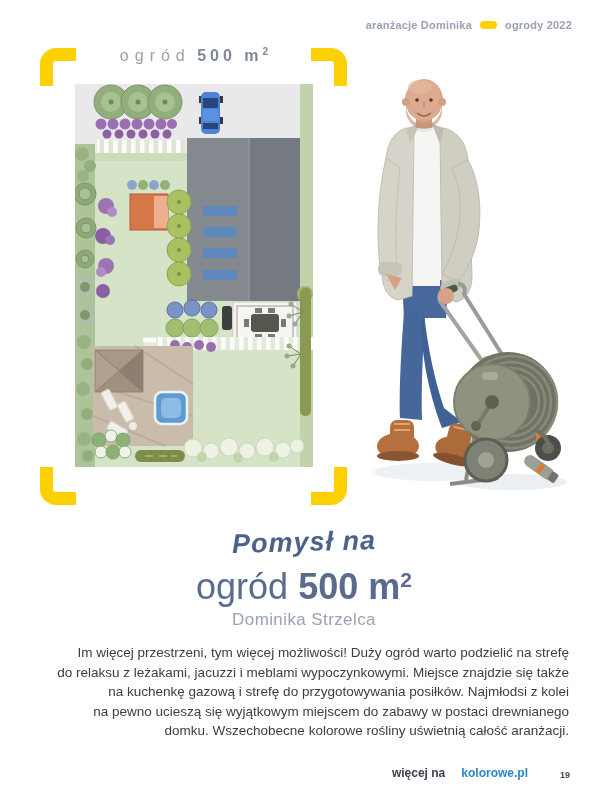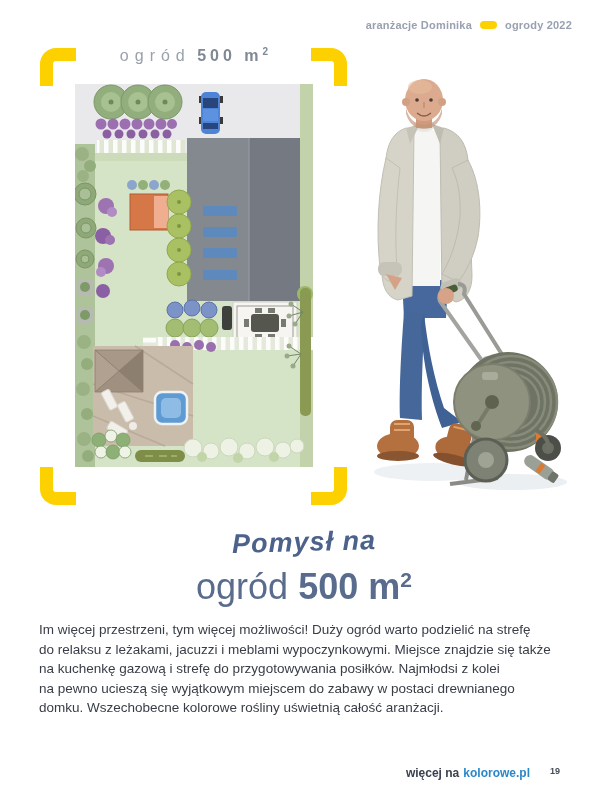--- a/index.html
+++ b/index.html
@@ -39,24 +39,24 @@
   .photo-figure{position:absolute;left:340px;top:72px;width:260px;height:430px;}
   .photo-figure svg{display:block;width:100%;height:100%;}
 
   
   .idea{position:absolute;top:527px;left:0;width:608px;text-align:center;}
   .script{font-size:27px;font-weight:700;font-style:italic;color:#4d628b;transform:rotate(-1.5deg);letter-spacing:1px;}
   .idea-title{margin-top:2px;font-size:36px;color:var(--heading-blue);font-weight:400;line-height:40px;}
   .it-bold{font-weight:800;}
   .it-sup{font-size:21px;font-weight:800;vertical-align:12px;}
   .author{margin-top:3px;font-size:17px;color:var(--author-gray);letter-spacing:.4px;}
-  .body-text{margin:13px auto 0;width:530px;font-size:13.5px;line-height:19.5px;color:var(--text-dark);text-align:left;white-space:pre-line;}
+  .body-text{margin:13px auto 0;width:530px;font-size:13.5px;line-height:19.5px;color:var(--text-dark);text-align:right;white-space:pre-line;}
 
   
-  .pagefoot{position:absolute;right:48px;bottom:20px;display:flex;align-items:flex-start;gap:4px;font-size:12px;font-weight:700;}
+  .pagefoot{position:absolute;right:38px;bottom:20px;display:flex;align-items:flex-end;gap:16px;font-size:12px;font-weight:700;}
   .foot-prefix{color:#3a4150;}
   .foot-link{color:var(--link-blue);text-decoration:none;cursor:pointer;}
   .pageno{margin-left:16px;font-size:9px;font-weight:700;color:#454b56;}
 </style>
 </head>
 <body>
 
 <div class="page">
 
   <header class="topbar">
@@ -397,20 +397,21 @@
         <rect x="198" y="391" width="5" height="10" fill="#d97b35"></rect>
       </g>
 
       <circle cx="106" cy="224" r="8" fill="#d7a388"></circle>
     </svg>
   </div>
 
   <section class="idea">
     <div class="script">Pomysł na</div>
     <h1 class="idea-title"><span class="it-reg">ogród</span> <span class="it-bold">500 m</span><sup class="it-bold it-sup">2</sup></h1>
+    <div class="author">Dominika Strzelca</div>
     <p class="body-text">Im więcej przestrzeni, tym więcej możliwości! Duży ogród warto podzielić na strefę
 do relaksu z leżakami, jacuzzi i meblami wypoczynkowymi. Miejsce znajdzie się także
 na kuchenkę gazową i strefę do przygotowywania posiłków. Najmłodsi z kolei
 na pewno ucieszą się wyjątkowym miejscem do zabawy w postaci drewnianego
 domku. Wszechobecne kolorowe rośliny uświetnią całość aranżacji.</p>
   </section>
 
   <footer class="pagefoot">
     <span class="foot-prefix">więcej na</span>
     <a class="foot-link">kolorowe.pl</a>

